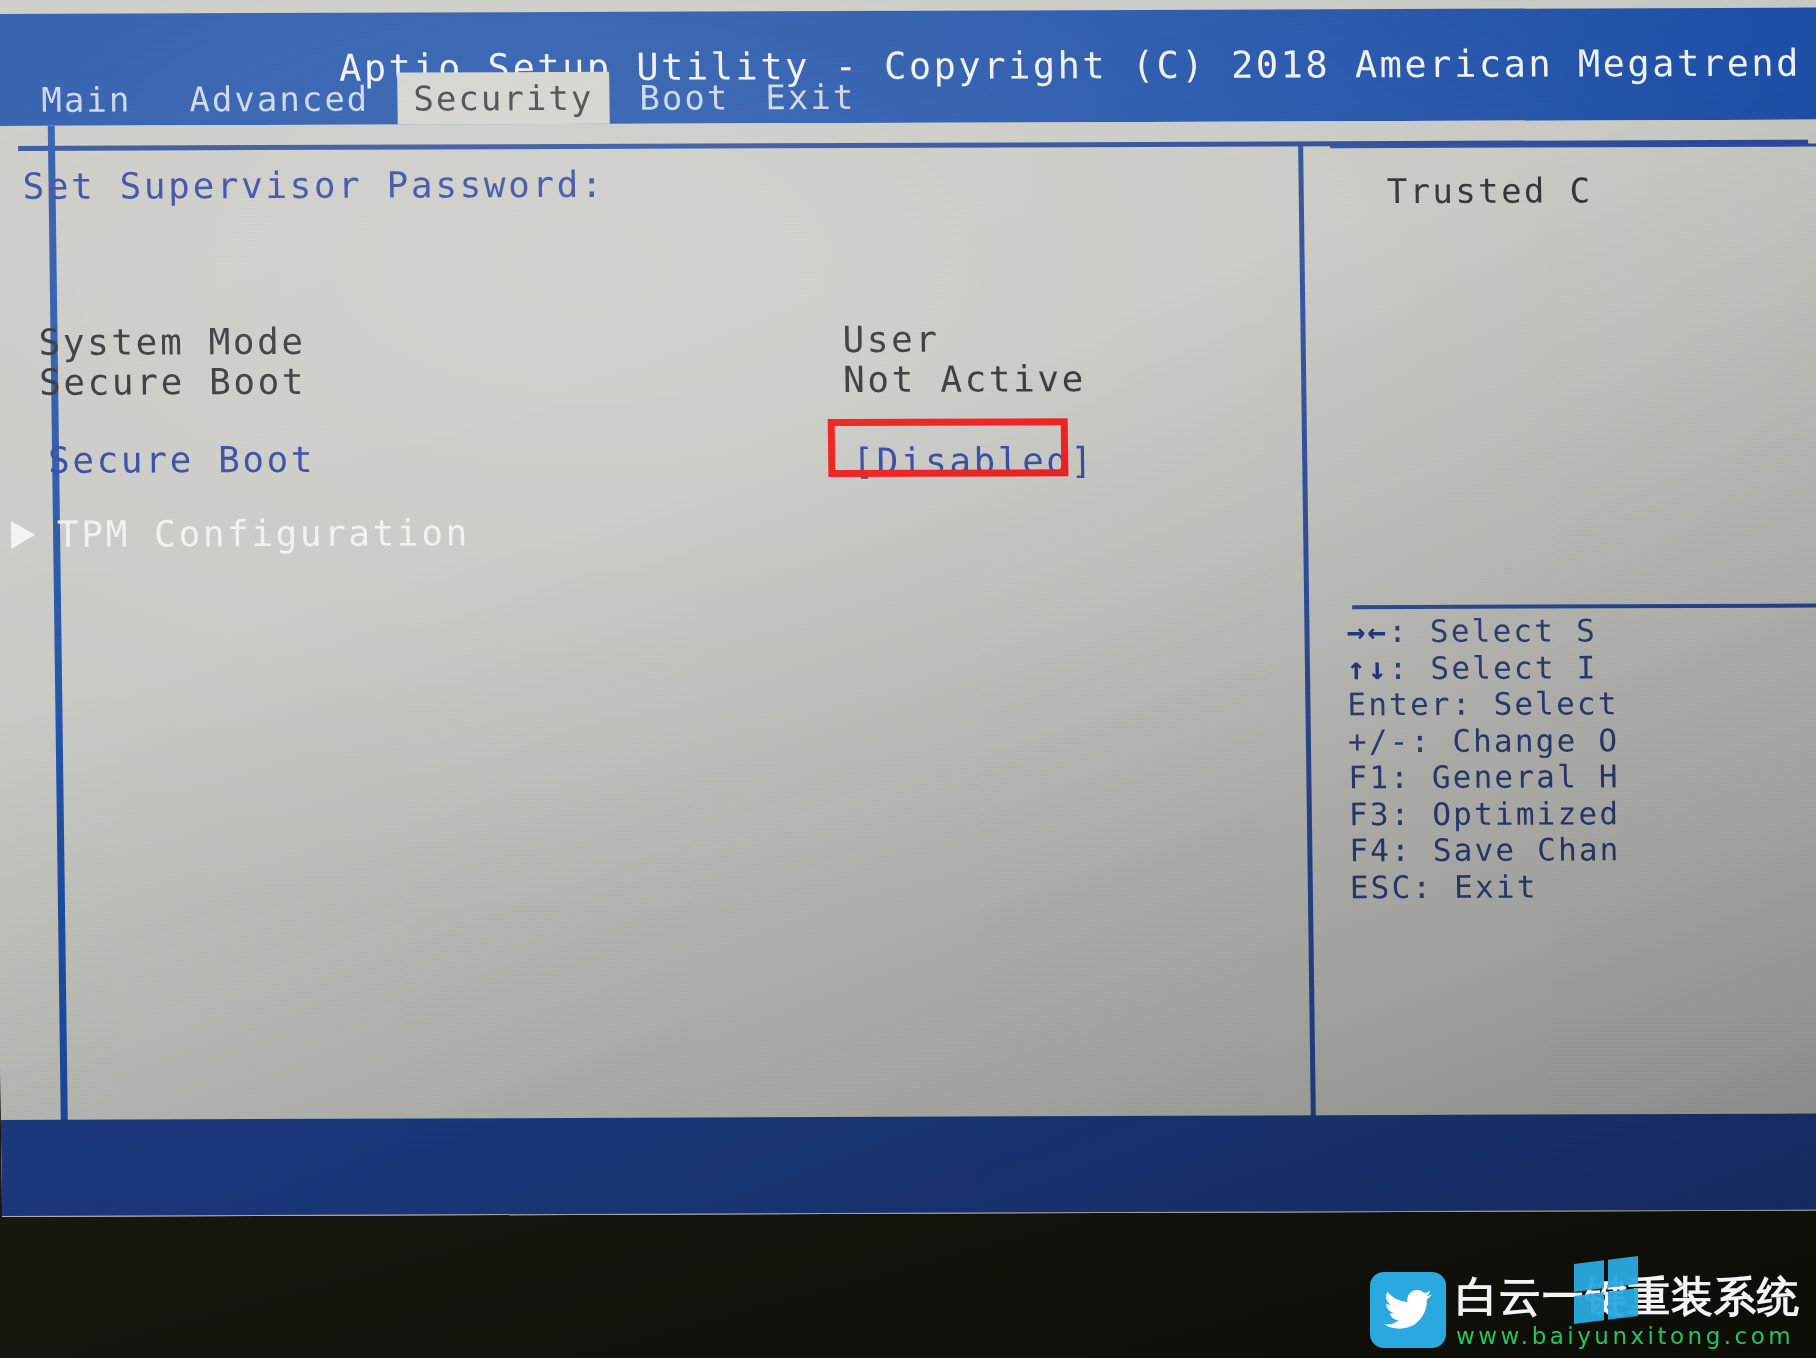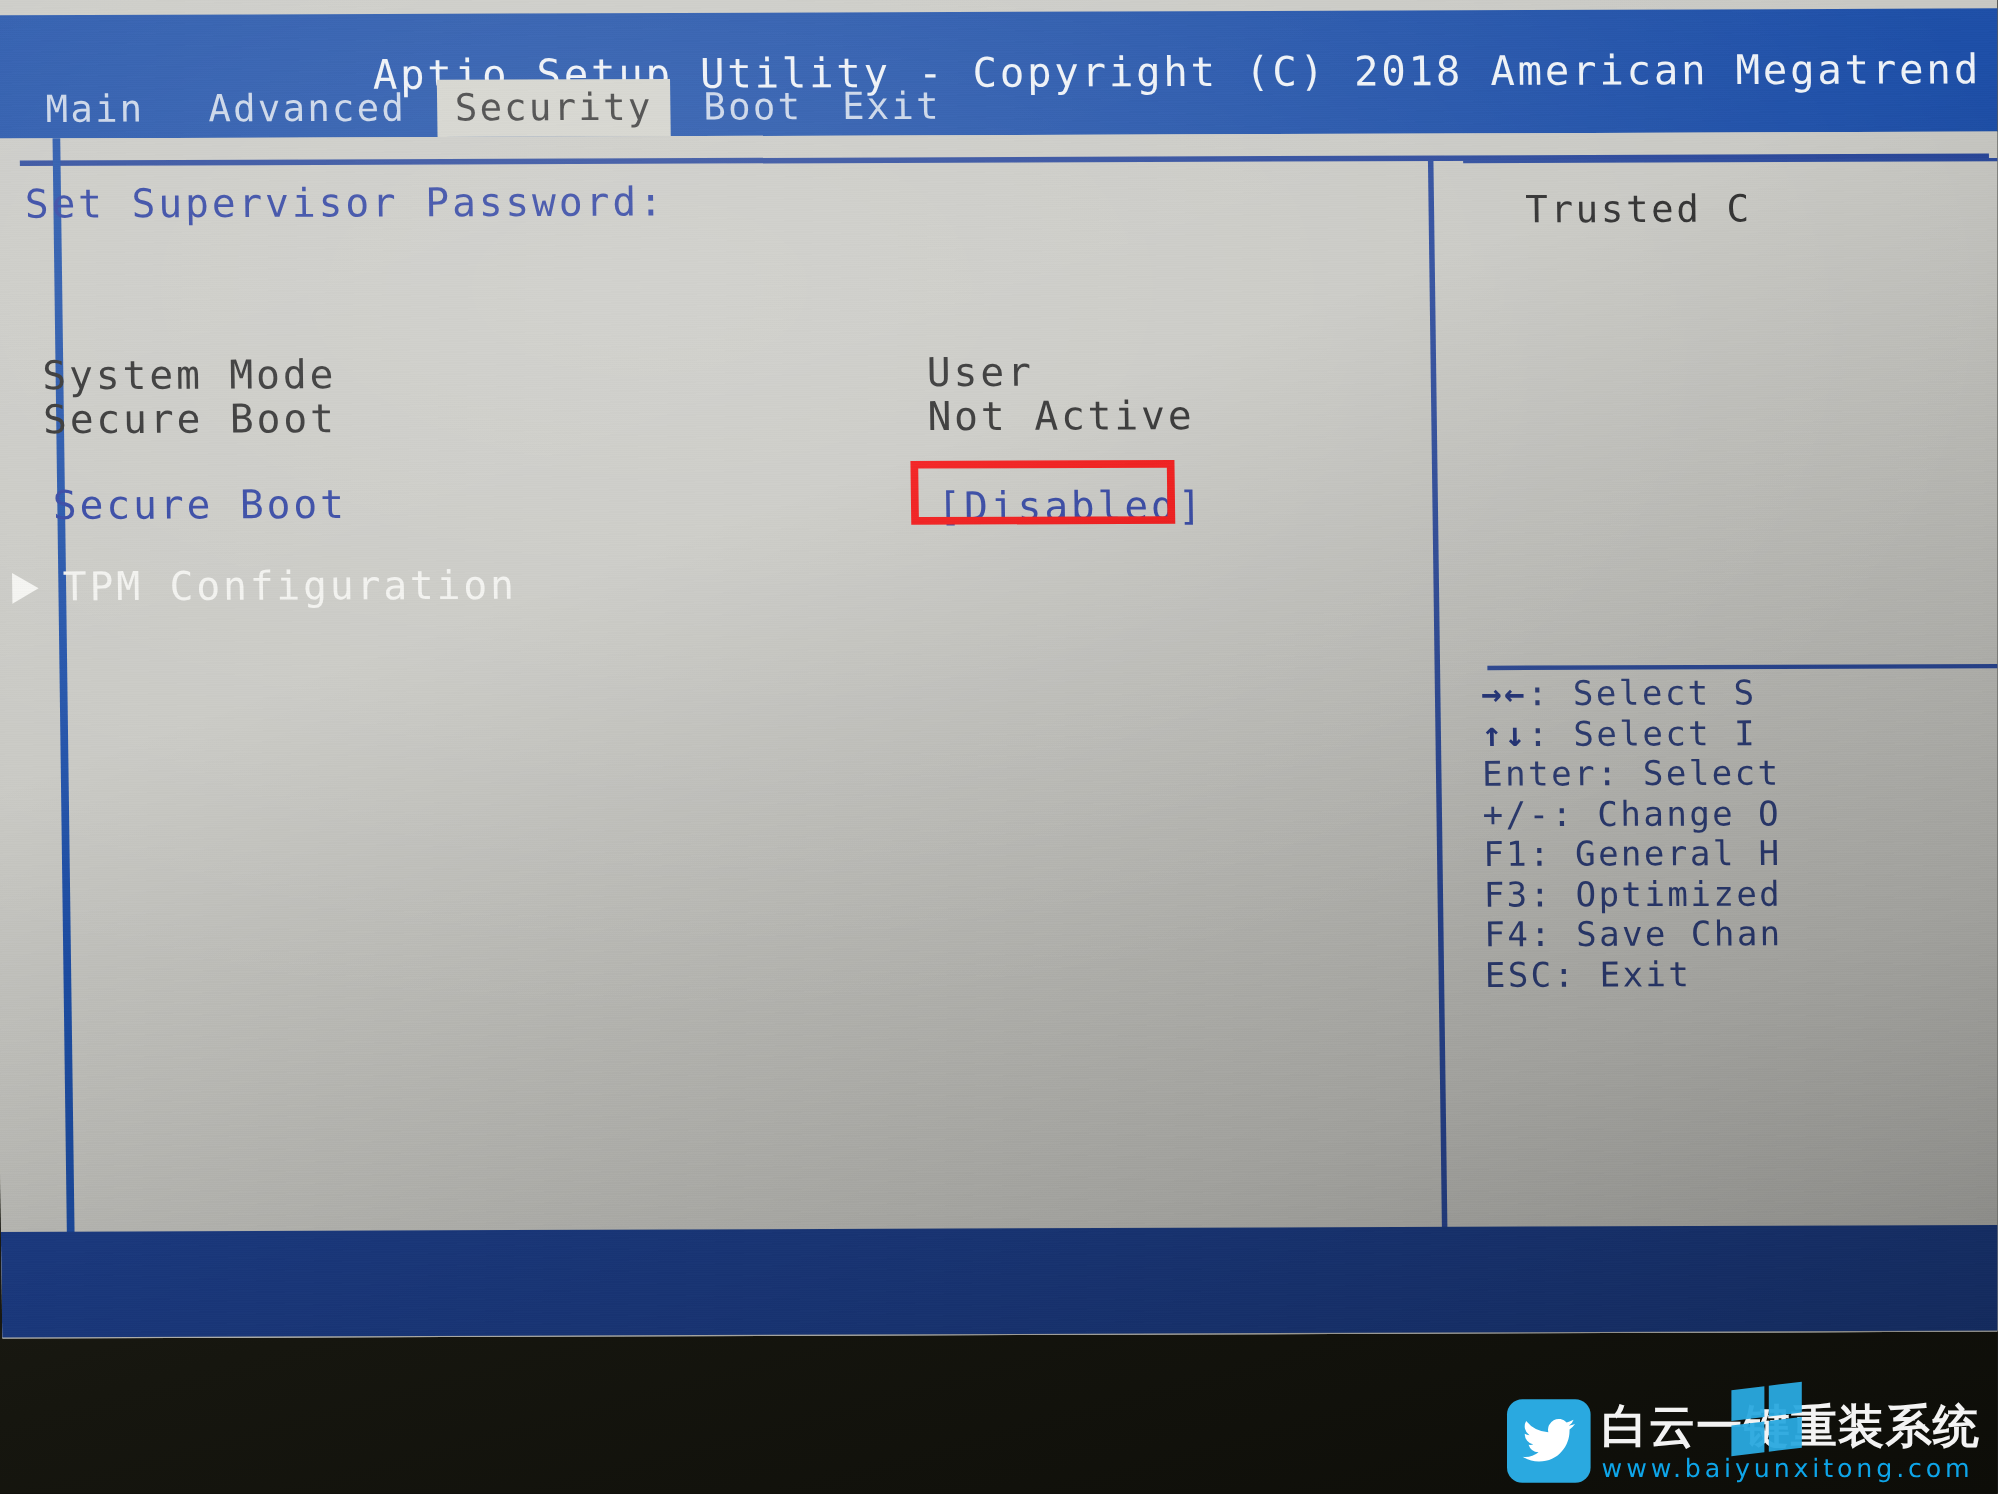--- a/index.html
+++ b/index.html
@@ -91,21 +91,21 @@
   .bluestrip{position:absolute;left:0;top:1128px;width:1850px;height:96px;background:#1d3f8c;}
 
   
   .wm{position:absolute;right:16px;bottom:10px;display:flex;align-items:flex-end;gap:10px;z-index:60;}
   .wm-tw{width:76px;height:76px;border-radius:14px;background:#2aa9e0;
     display:flex;align-items:center;justify-content:center;}
   .wm-tw svg{width:52px;height:52px;fill:#fff;}
   .wm-txt{display:flex;flex-direction:column;line-height:1;}
   .wm-cn{position:relative;font-family:"DejaVu Sans",sans-serif;font-size:42px;font-weight:bold;
     color:#f3f3f3;letter-spacing:1px;white-space:nowrap;}
-  .wm-url{font-family:"DejaVu Sans",sans-serif;font-size:23px;color:#0ea5e9;
+  .wm-url{font-family:"DejaVu Sans",sans-serif;font-size:23px;color:#22c55e;
     letter-spacing:3.5px;white-space:nowrap;margin-top:7px;}
   .wm-win{position:absolute;left:118px;top:-16px;width:64px;height:60px;
     display:grid;grid-template-columns:1fr 1fr;grid-template-rows:1fr 1fr;gap:4px;
     transform:skewY(-7deg);opacity:.95;}
   .wm-win i{background:#2aa9e0;display:block;}
 </style>
 </head>
 <body>
 
 <div id="root">

